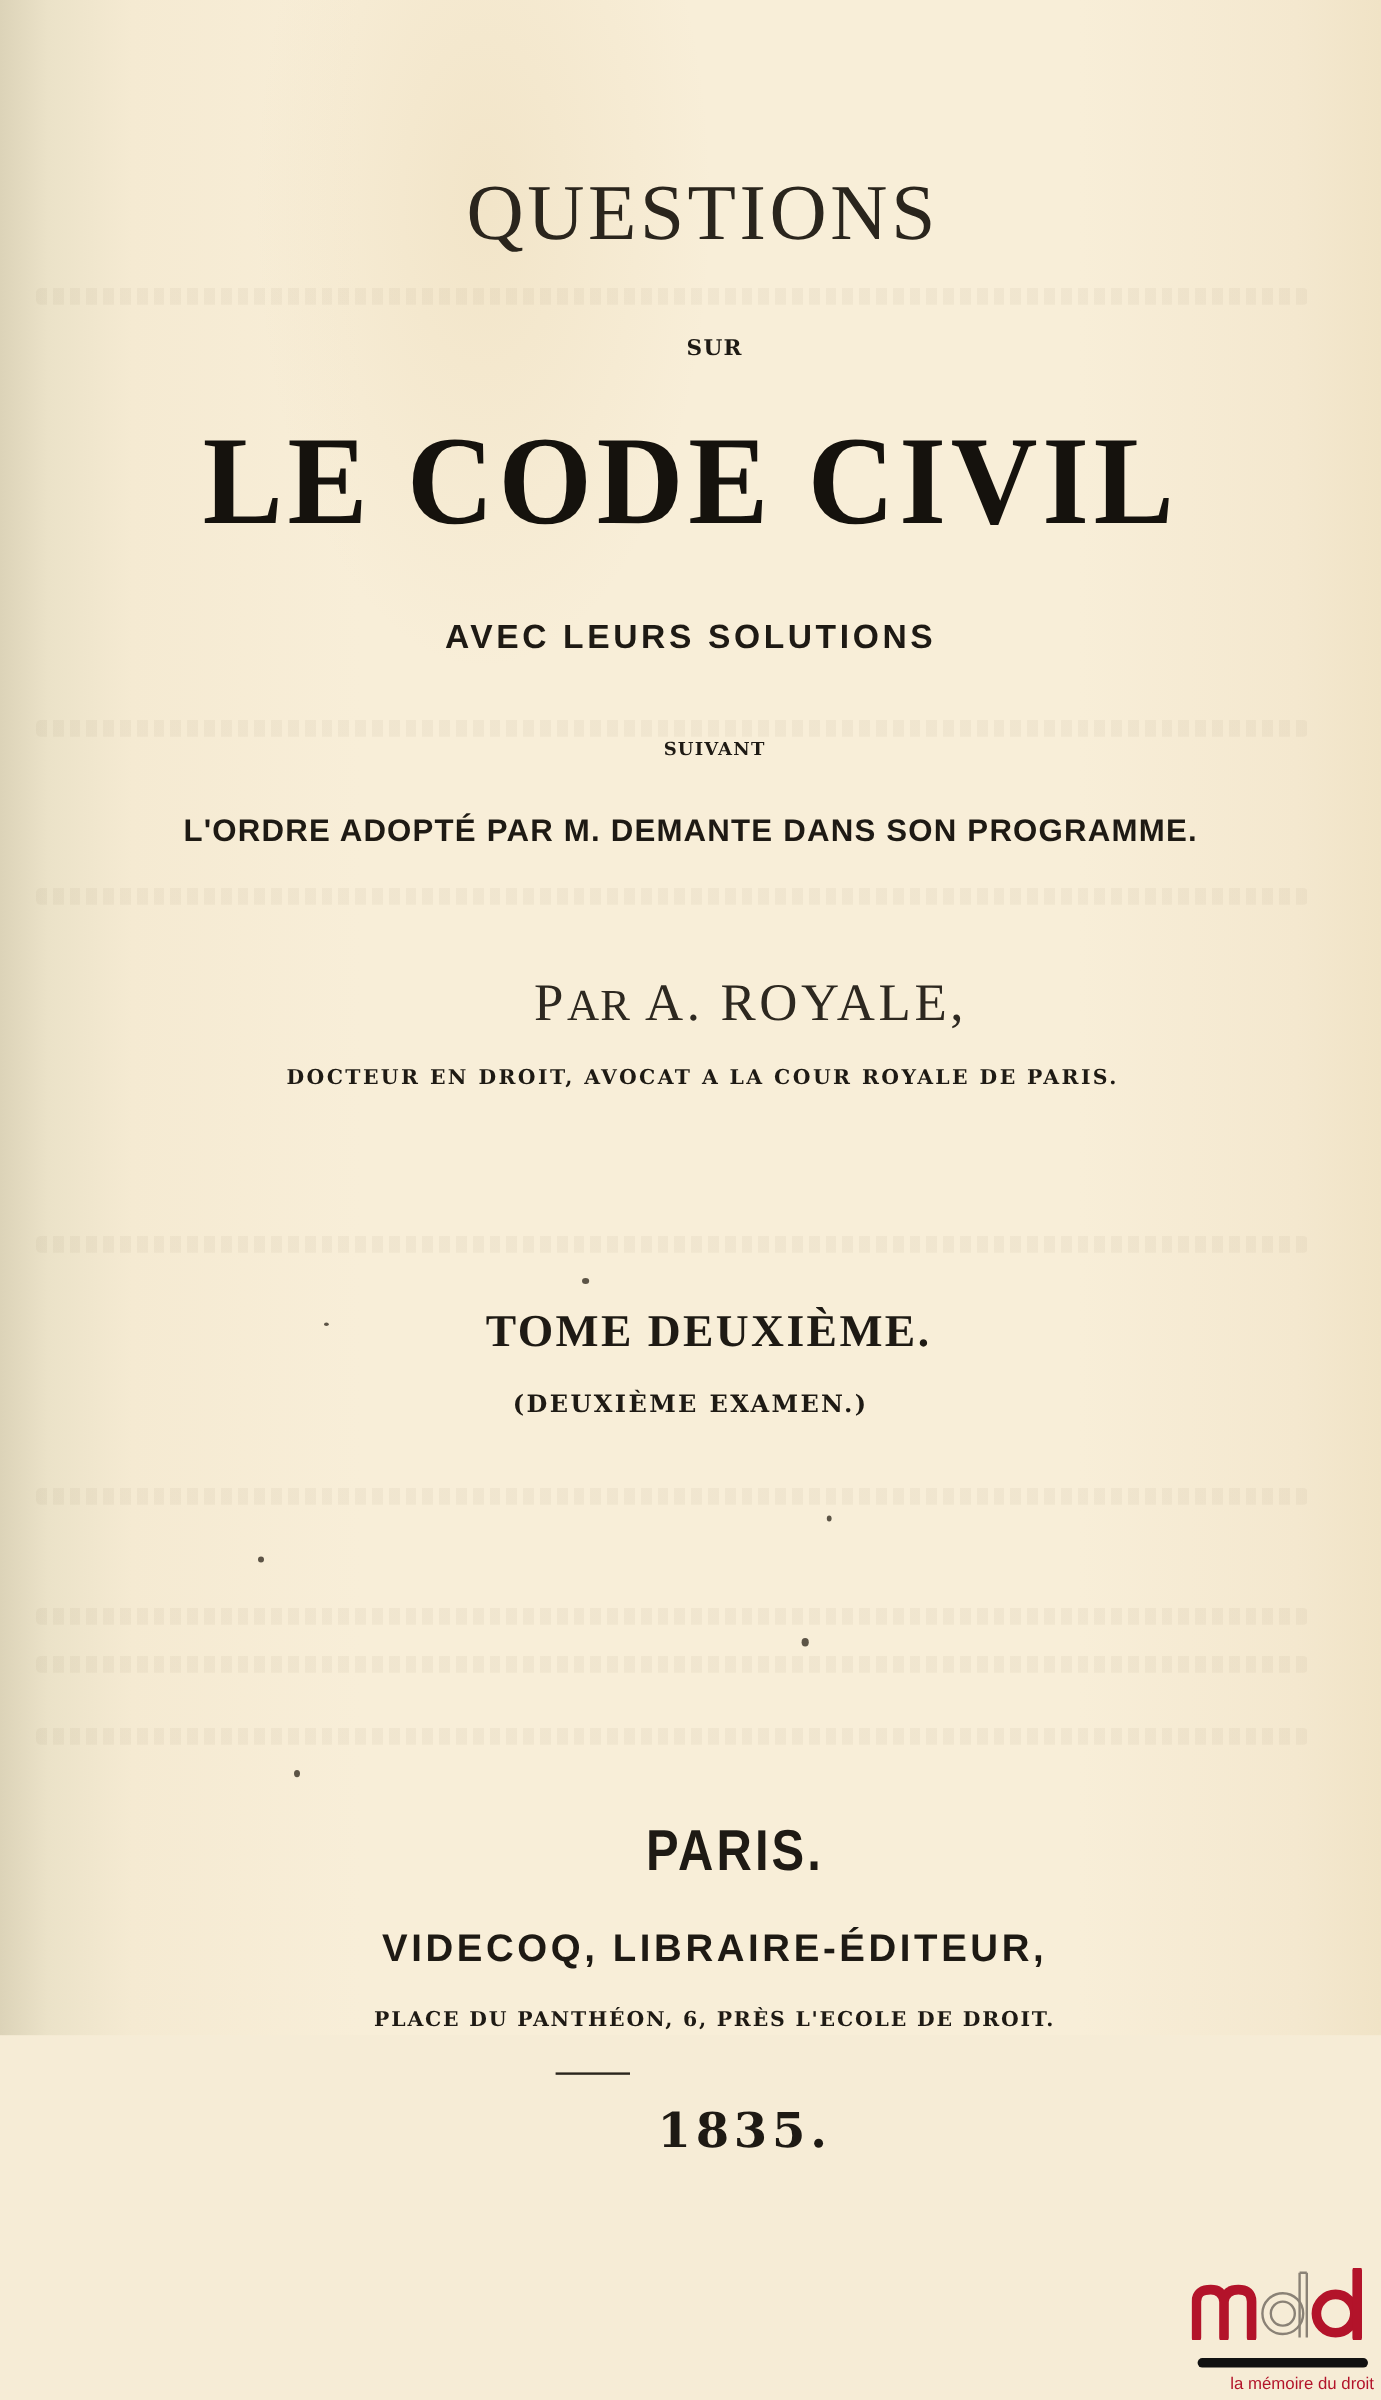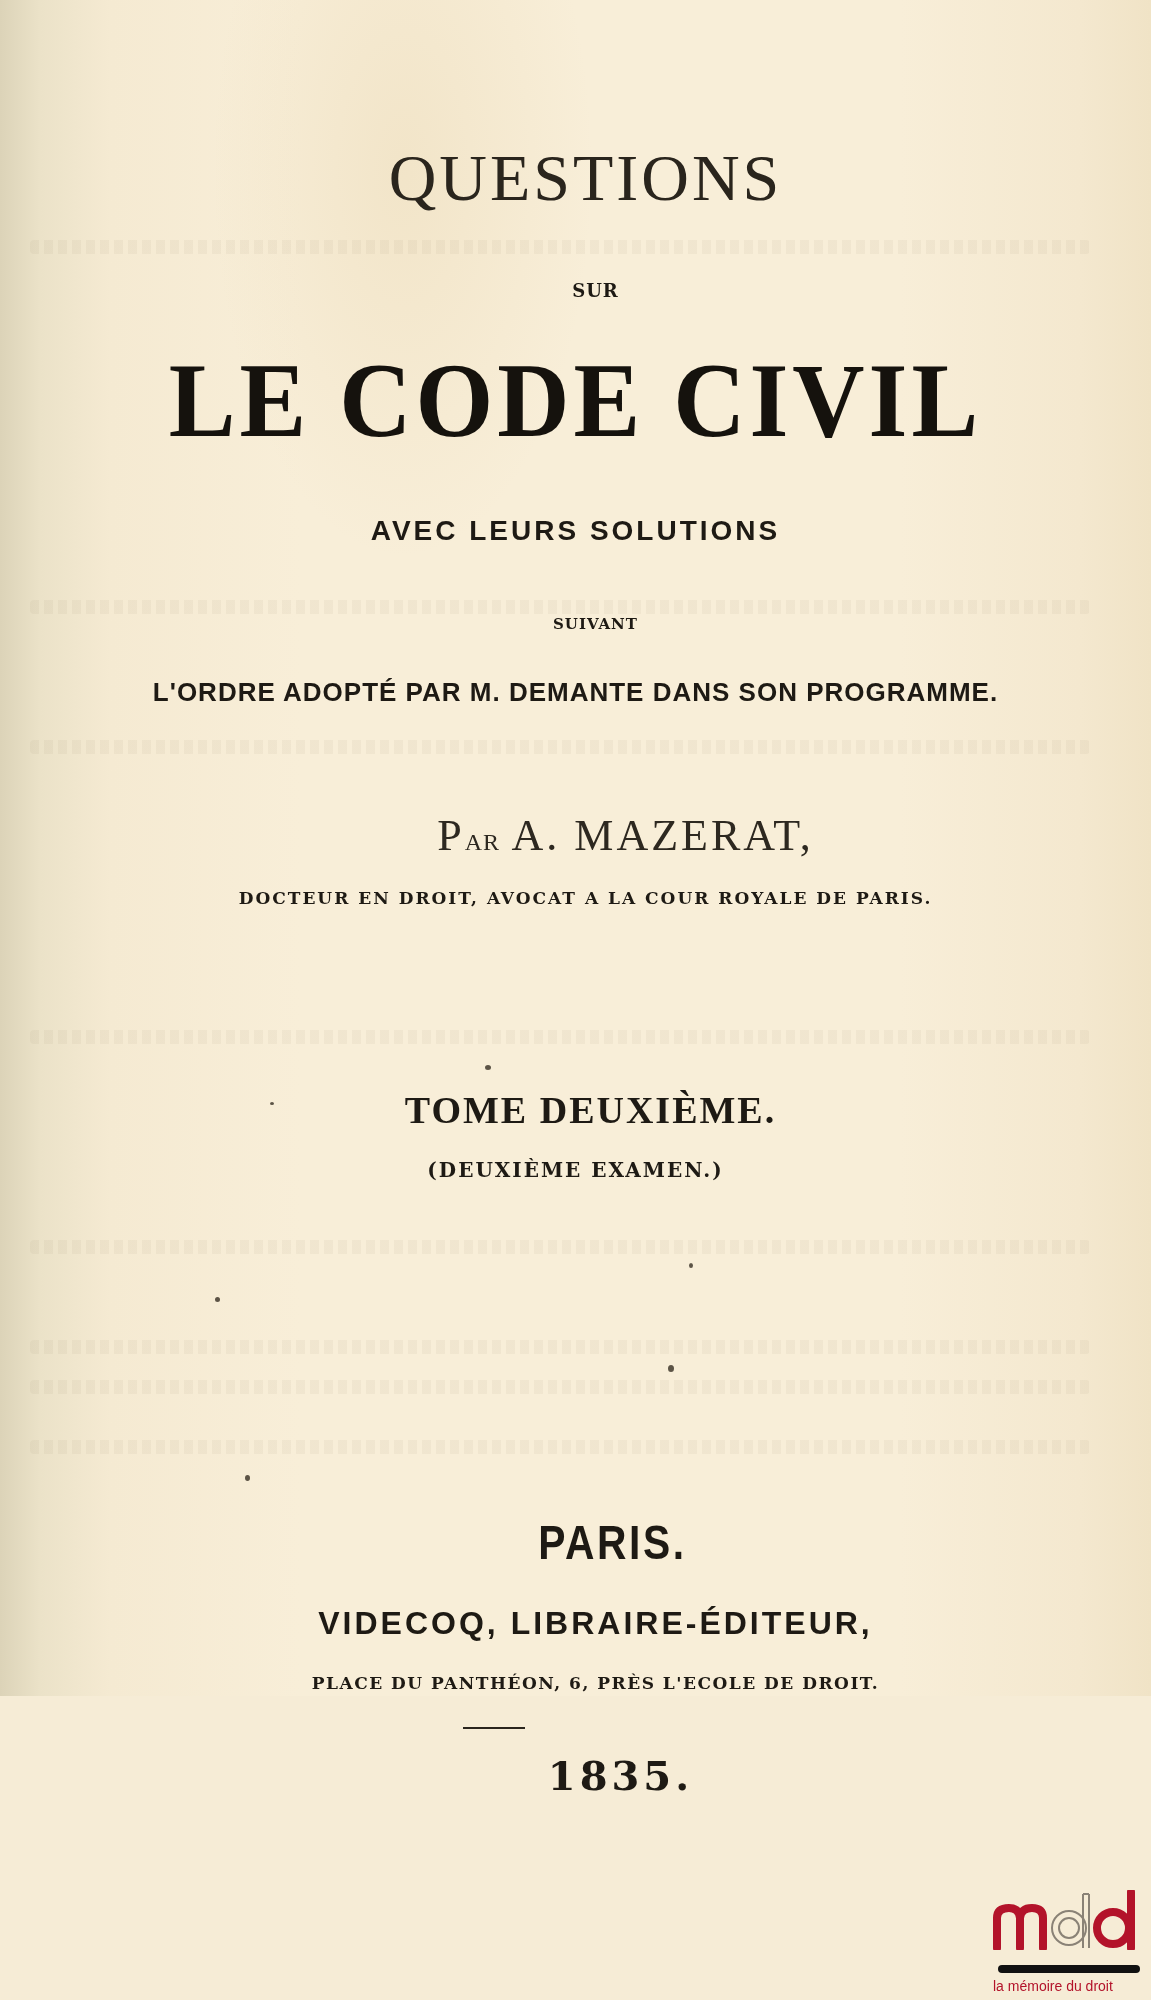--- a/index.html
+++ b/index.html
@@ -95,21 +95,21 @@
     }
     .t-par {
       top: 810px;
       font-size: 44px;
       font-family: "Liberation Serif", serif;
       letter-spacing: 3px;
       padding-left: 50px;
       color: #2d2820;
     }
     .t-par .sc {
-      font-size: 24px;
+      font-size: 37px;
       letter-spacing: 1px;
     }
     .t-docteur {
       top: 888px;
       font-size: 17px;
       font-weight: bold;
       letter-spacing: 2px;
       padding-left: 10px;
     }
     .t-tome {
@@ -187,21 +187,21 @@
       width: 142px;
       height: 8px;
       border-radius: 4px;
       background: #111;
     }
     .logo-tag {
       position: absolute;
       left: 0;
       top: 88px;
       width: 152px;
-      text-align: left;
+      text-align: right;
       font-family: "Liberation Sans", sans-serif;
       font-size: 14px;
       color: #b3132a;
       white-space: nowrap;
     }
   </style>
 </head>
 <body>
 
 <div class="page">
@@ -223,21 +223,21 @@
   <div class="speck" style="left:245px;top:1475px;width:5px;height:6px;"></div>
 
   <div class="line t-questions">QUESTIONS</div>
   <div class="line t-sur">SUR</div>
   <div class="line t-code">LE CODE CIVIL</div>
   <div class="line t-avec">AVEC LEURS SOLUTIONS</div>
   <div class="line t-suivant">SUIVANT</div>
   <div class="line t-ordre">L'ORDRE ADOPTÉ PAR M. DEMANTE DANS SON PROGRAMME.</div>
 
   <div class="line t-par">
-    <span>P</span><span class="sc">AR</span><span> A. MAZERAT,</span>
+    <span>P</span><span class="sc">AR</span><span> A. ROYALE,</span>
   </div>
   <div class="line t-docteur">DOCTEUR EN DROIT, AVOCAT A LA COUR ROYALE DE PARIS.</div>
 
   <div class="line t-tome">TOME DEUXIÈME.</div>
   <div class="line t-examen">(DEUXIÈME EXAMEN.)</div>
 
   <div class="line t-paris">PARIS.</div>
   <div class="line t-videcoq">VIDECOQ, LIBRAIRE-ÉDITEUR,</div>
   <div class="line t-place">PLACE DU PANTHÉON, 6, PRÈS L'ECOLE DE DROIT.</div>
   <div class="rule"></div>

